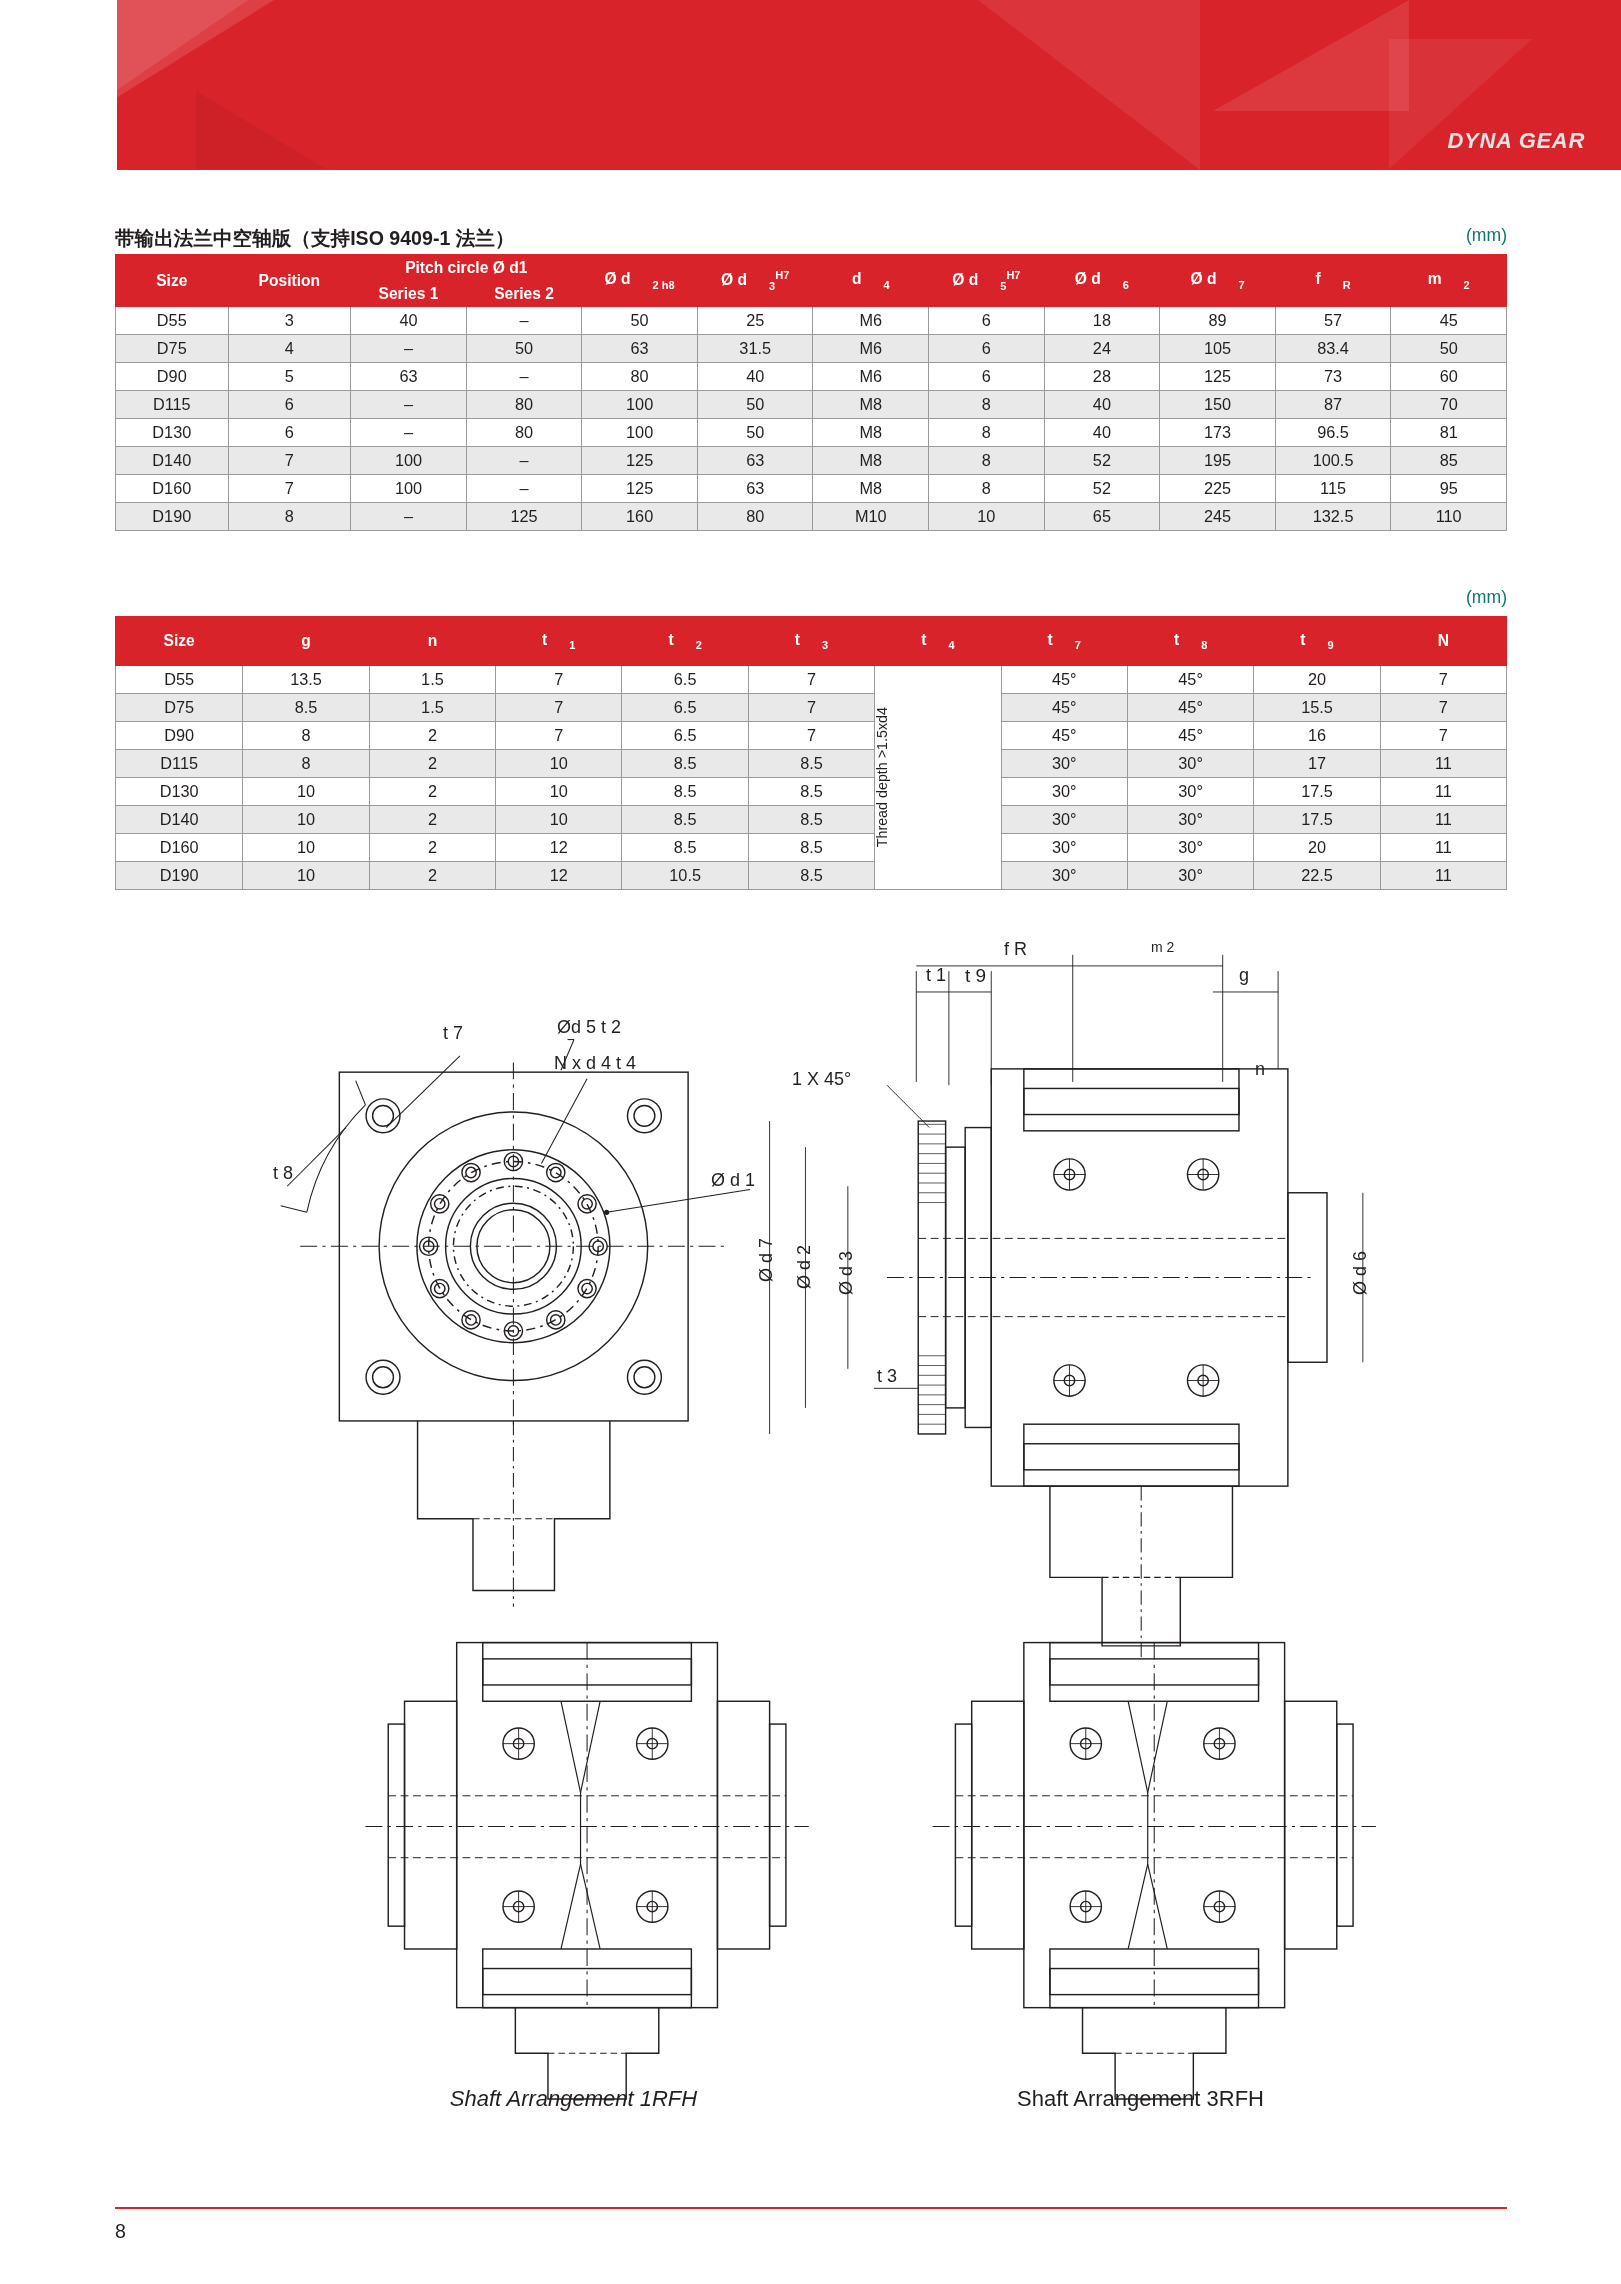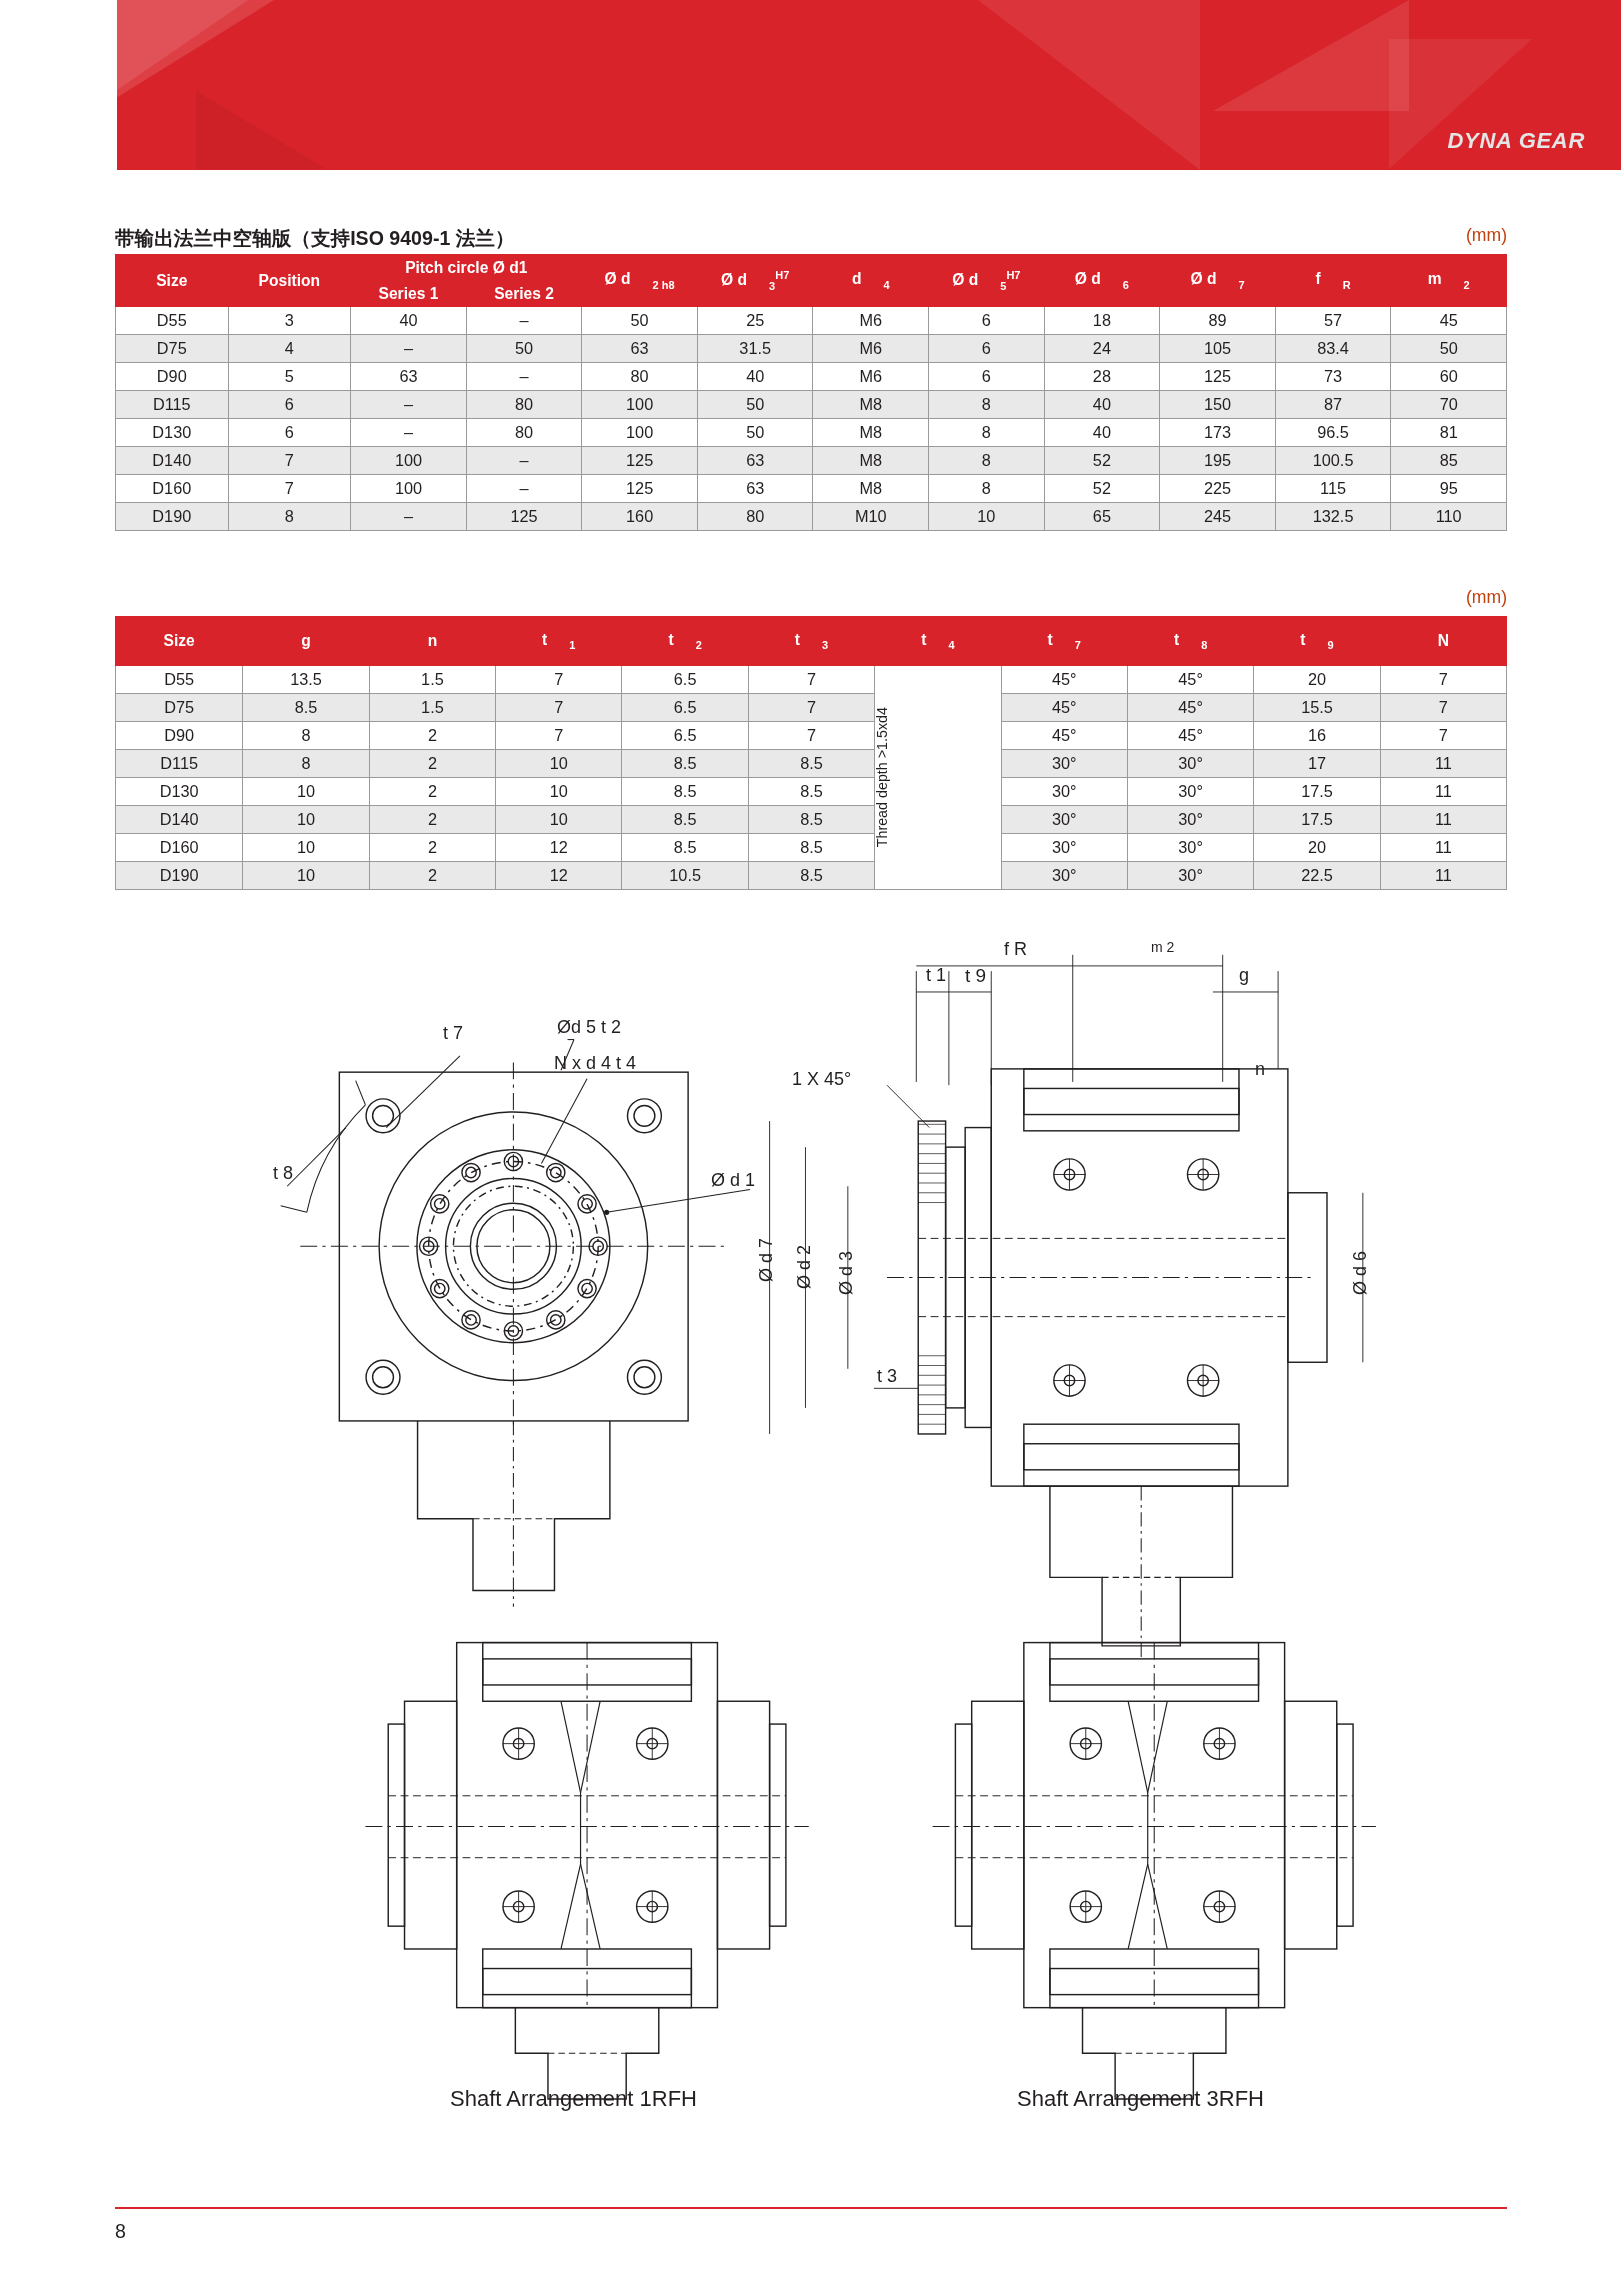--- a/index.html
+++ b/index.html
@@ -105,21 +105,21 @@
     position: absolute;
     left: 115px;
     top: 225px;
     font-size: 19.6px;
     font-weight: bold;
     color: #231f20;
   }
   .unit-label {
     position: absolute;
     font-size: 17.6px;
-    color: #c2410c;
+    color: #0f766e;
   }
   .unit1 { right: 115px; top: 225px; }
   .unit2 { right: 115px; top: 587px; }
 
   
   table {
     border-collapse: collapse;
     position: absolute;
     font-size: 15.6px;
   }
@@ -172,21 +172,21 @@
     top: 932px;
     width: 1622px;
     height: 1193px;
   }
   .caption {
     position: absolute;
     font-size: 22px;
     color: #231f20;
     text-align: center;
   }
-  .cap1 { left: 391px; top: 2086px; width: 365px; }
+  .cap1 { left: 391px; top: 2086px; width: 365px; font-style: italic; }
   .cap2 { left: 958px; top: 2086px; width: 365px; }
 
   
   .footer-rule {
     position: absolute;
     left: 115px;
     top: 2207px;
     width: 1392px;
     height: 2px;
     background: #d8232a;

